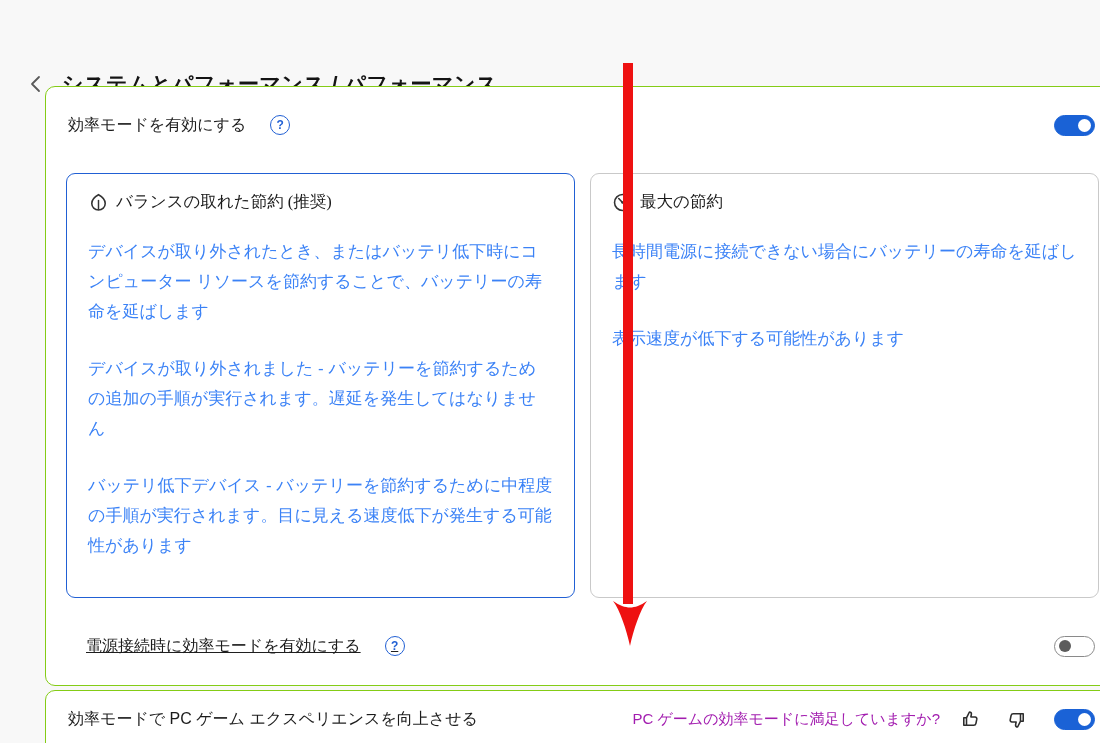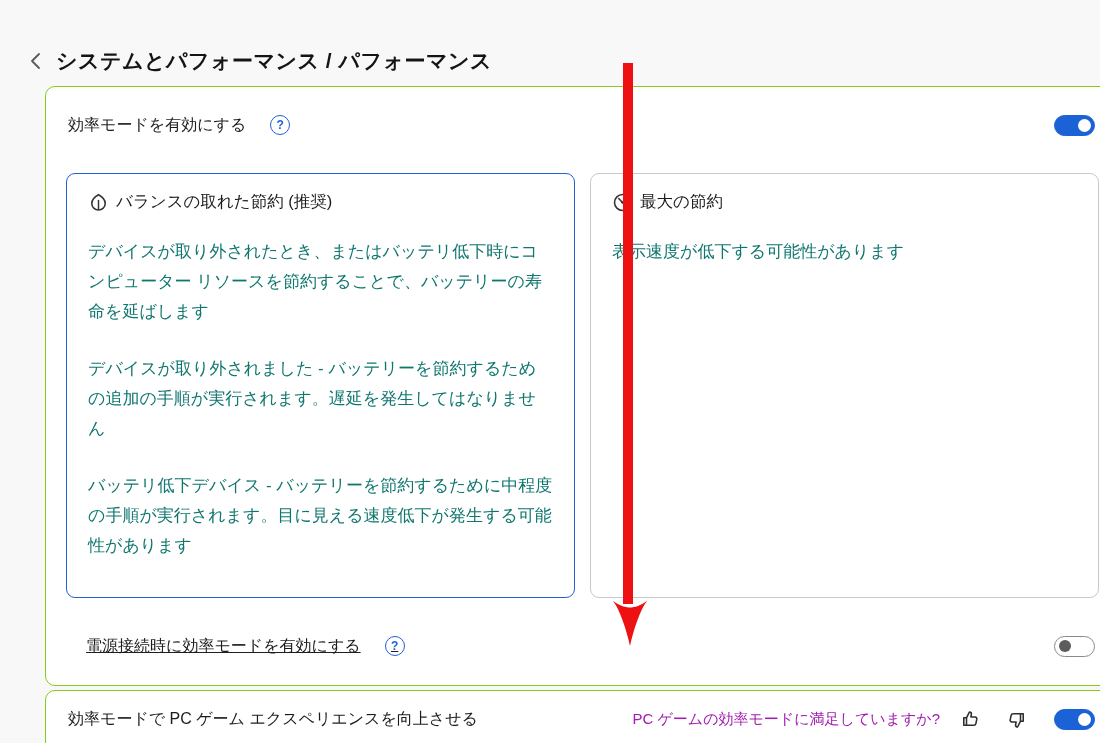--- a/index.html
+++ b/index.html
@@ -6,21 +6,21 @@
   body{
     position:relative;
     width:1100px;height:743px;
     overflow:hidden;
     background:#f8f8f8;
     font-family:"Liberation Sans", sans-serif;
     color:#1f1f1f;
     -webkit-font-smoothing:antialiased;
   }
   
-  .header{position:absolute;left:24px;top:33px;display:flex;align-items:center;gap:10px;}
+  .header{position:absolute;left:24px;top:56px;display:flex;align-items:center;gap:16px;}
   .back-btn{width:22px;height:26px;display:flex;align-items:center;justify-content:center;cursor:pointer;background:none;border:none;padding:0;}
   .page-title{font-size:21px;font-weight:700;color:#141414;letter-spacing:.5px;white-space:nowrap;}
   
   .card{position:absolute;left:45px;width:1073px;background:#fff;border:1px solid #84cc16;border-radius:10px;box-sizing:border-box;}
   #card-efficiency{top:86px;height:600px;}
   #card-gaming{top:690px;height:84px;}
   
   .row{position:absolute;left:0;right:0;display:flex;align-items:center;padding:0 22px;box-sizing:border-box;}
   .row-label{font-size:16px;color:#1b1b1b;white-space:nowrap;}
   .help-icon{
@@ -34,23 +34,23 @@
   .toggle{width:41px;height:21px;border-radius:11px;position:relative;flex:0 0 auto;cursor:pointer;box-sizing:border-box;}
   .toggle.on{background:#1a62d6;border:1px solid #1a62d6;}
   .toggle.on .knob{position:absolute;right:3px;top:3px;width:13px;height:13px;border-radius:50%;background:#fff;}
   .toggle.off{background:#fff;border:1px solid #8a8a8a;}
   .toggle.off .knob{position:absolute;left:4px;top:3.5px;width:12px;height:12px;border-radius:50%;background:#5c5c5c;}
   
   .modes{position:absolute;left:20px;right:18px;top:86px;height:425px;display:flex;gap:15px;}
   .mode-card{flex:1;border-radius:9px;box-sizing:border-box;padding:17px 21px;background:#fff;cursor:pointer;}
   .mode-card.selected{border:1.5px solid #2160d4;}
   .mode-card.unselected{border:1px solid #c9c9c9;}
-  .mode-title{display:flex;align-items:center;gap:7px;font-size:16.5px;color:#1b1b1b;margin-bottom:24px;}
+  .mode-title{display:flex;align-items:center;gap:7px;font-size:16.5px;color:#1b1b1b;margin-bottom:24px;font-family:Liberation Serif, serif;}
   .mode-title .m-icon{flex:0 0 auto;display:flex;}
-  .mode-p{font-size:17px;line-height:30px;color:#0f766e;margin:0 0 27px 0;}
+  .mode-p{font-size:17px;line-height:30px;color:#3b82f6;margin:0 0 27px 0;}
   
   .feedback-text{font-size:15px;color:#a21caf;white-space:nowrap;}
   .thumb-btn{background:none;border:none;padding:0;margin-left:19px;cursor:pointer;display:flex;}
   
   .arrow-shaft{position:absolute;left:623px;top:63px;width:10px;height:541px;background:#ee1111;z-index:20;}
   .arrow-head{position:absolute;left:613px;top:597px;z-index:20;}
 </style>
 </head>
 <body>
 
@@ -96,20 +96,21 @@
         <span class="m-icon">
           <svg width="21" height="21" viewBox="0 0 20 20">
             <circle cx="10" cy="10" r="7.6" fill="none" stroke="#333" stroke-width="1.5"></circle>
             <line x1="10" y1="10" x2="6.4" y2="6.2" stroke="#333" stroke-width="1.5" stroke-linecap="round"></line>
             <circle cx="10" cy="10" r="1.2" fill="#333"></circle>
             <path d="M11.2 16.2 c1.8 -2.8 4.8 -3 7 -1.8 c-0.8 3 -4 5 -7 1.8 z" fill="#222" stroke="#fff" stroke-width="0.8"></path>
           </svg>
         </span>
         <span>最大の節約</span>
       </div>
+      <p class="mode-p">長時間電源に接続できない場合にバッテリーの寿命を延ばします</p>
       <p class="mode-p">表示速度が低下する可能性があります</p>
     </div>
 
   </div>
 
   <div class="row" style="top:528px;height:62px;padding-left:40px;text-decoration:underline;">
     <span class="row-label">電源接続時に効率モードを有効にする</span>
     <span class="help-icon">?</span>
     <span class="spacer"></span>
     <div class="toggle off">

